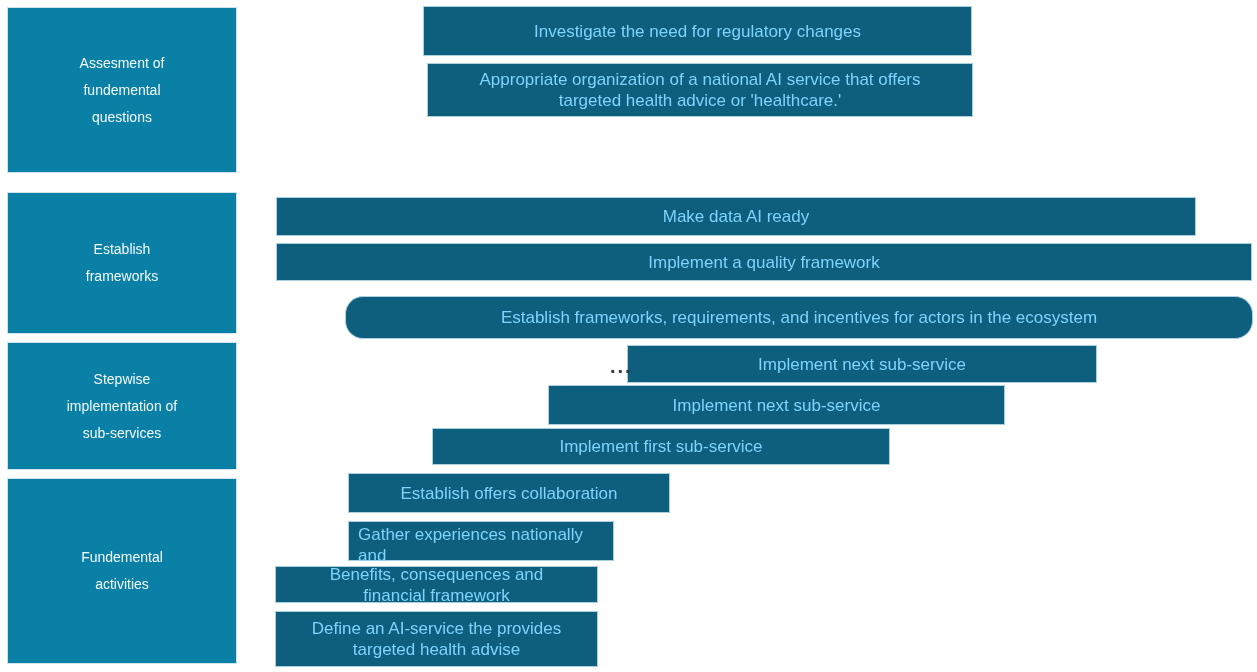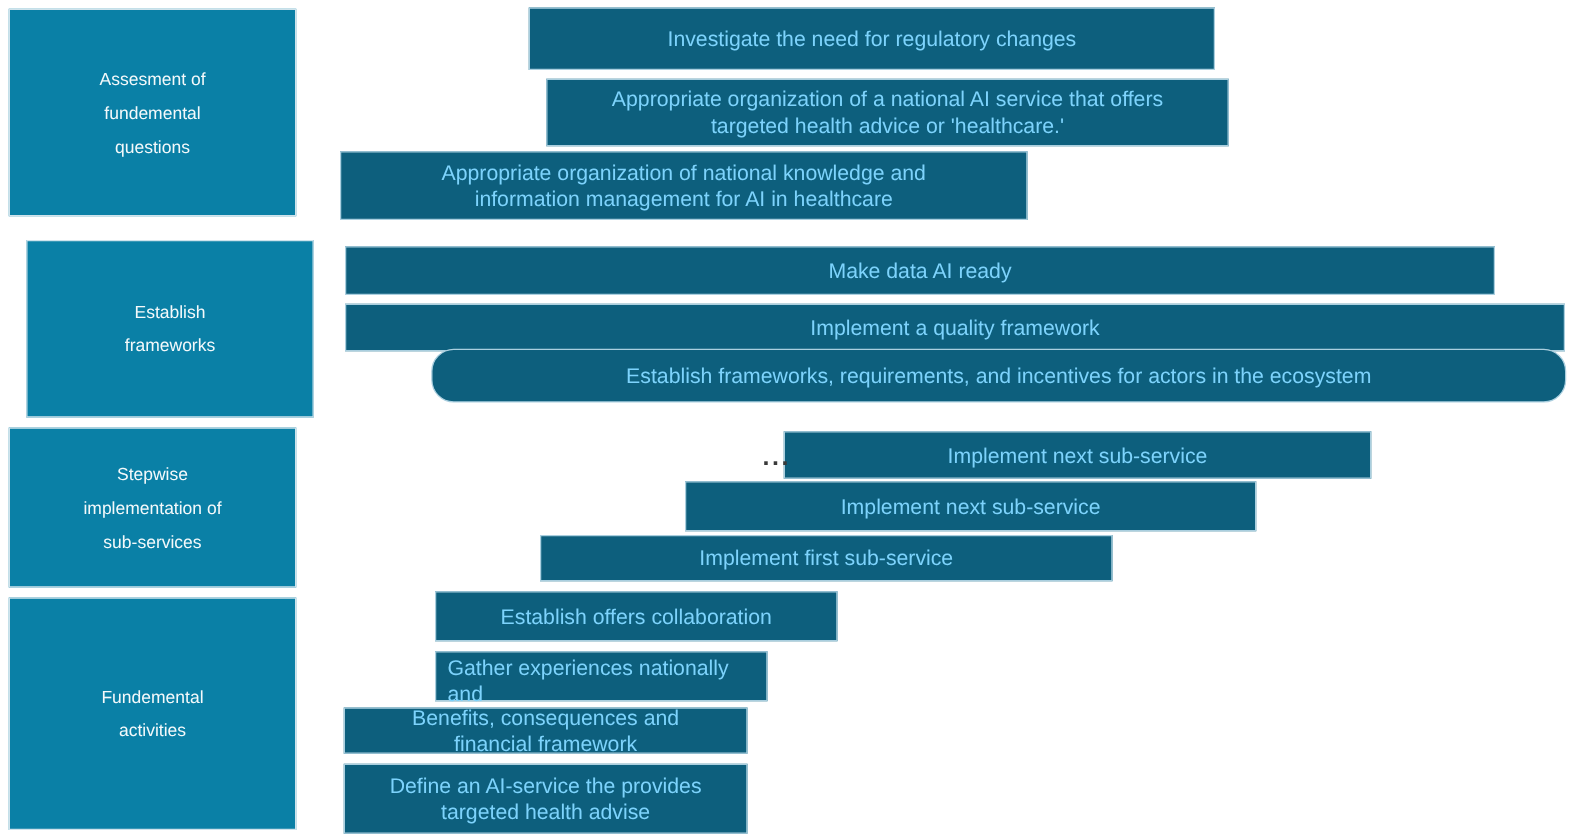--- a/index.html
+++ b/index.html
@@ -50,29 +50,27 @@
   }
 </style>
 </head>
 <body>
 
 <div id="canvas">
     <div class="category" style="left: 7px; top: 7px; width: 230px; height: 166px;">Assesment of
 fundemental
 questions</div>
     <div class="bar" style="left: 423px; top: 6px; width: 549px; height: 50px;">Investigate the need for regulatory changes</div>
-    <div class="bar" style="left: 427px; top: 63px; width: 546px; height: 54px; margin-left: 10px;">Appropriate organization of a national AI service that offers
+    <div class="bar" style="left: 427px; top: 63px; width: 546px; height: 54px;">Appropriate organization of a national AI service that offers
 targeted health advice or 'healthcare.'</div>
-    <div class="bar" style="left: 272px; top: 121px; width: 550px; height: 55px;">Appropriate organization of national knowledge and
-information management for AI in healthcare</div>
-    <div class="category" style="left: 7px; top: 192px; width: 230px; height: 142px; margin-left: 14px;">Establish
+    <div class="category" style="left: 7px; top: 192px; width: 230px; height: 142px;">Establish
 frameworks</div>
     <div class="bar" style="left: 276px; top: 197px; width: 920px; height: 39px;">Make data AI ready</div>
     <div class="bar" style="left: 276px; top: 243px; width: 976px; height: 38px;">Implement a quality framework</div>
-    <div class="bar" style="left: 345px; top: 279px; width: 908px; height: 43px; border-radius: 18px;">Establish frameworks, requirements, and incentives for actors in the ecosystem</div>
+    <div class="bar" style="left: 345px; top: 296px; width: 908px; height: 43px; border-radius: 18px;">Establish frameworks, requirements, and incentives for actors in the ecosystem</div>
     <div class="category" style="left: 7px; top: 342px; width: 230px; height: 128px;">Stepwise
 implementation of
 sub-services</div>
     <div class="bar" style="left: 627px; top: 345px; width: 470px; height: 38px;">Implement next sub-service</div>
     <div class="bar" style="left: 548px; top: 385px; width: 457px; height: 40px;">Implement next sub-service</div>
     <div class="bar" style="left: 432px; top: 428px; width: 458px; height: 37px;">Implement first sub-service</div>
     <div class="category" style="left: 7px; top: 478px; width: 230px; height: 186px;">Fundemental
 activities</div>
     <div class="bar" style="left: 348px; top: 473px; width: 322px; height: 40px;">Establish  offers collaboration</div>
     <div class="bar align-left" style="left: 348px; top: 521px; width: 266px; height: 40px;">Gather experiences nationally and

